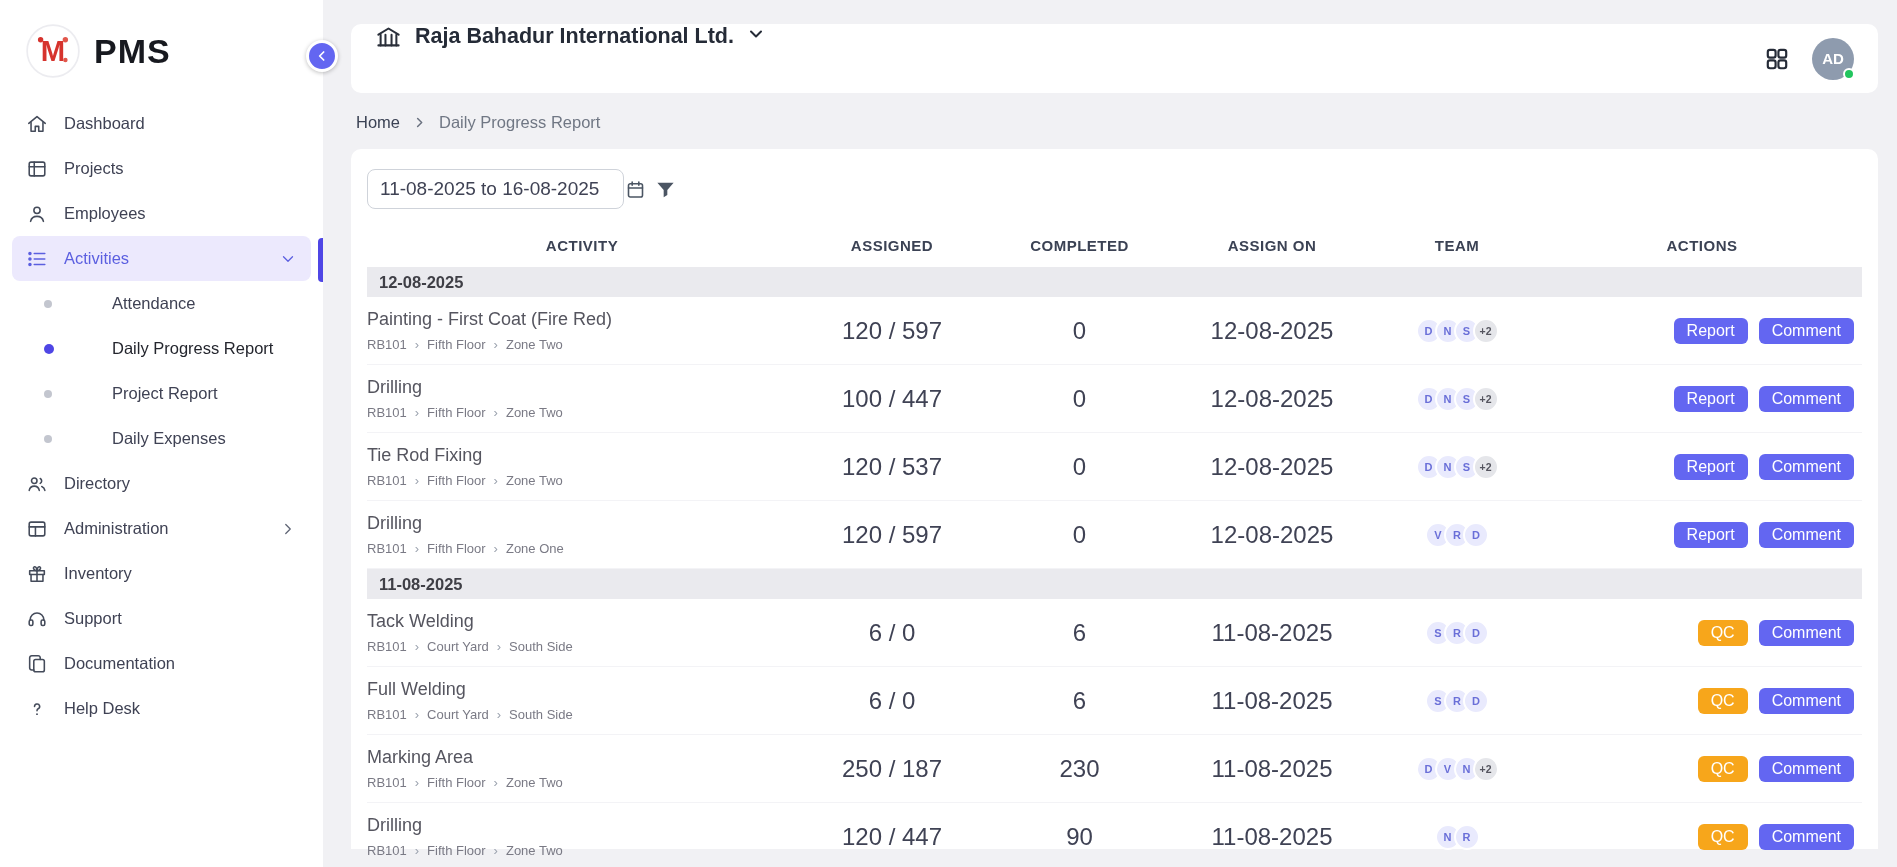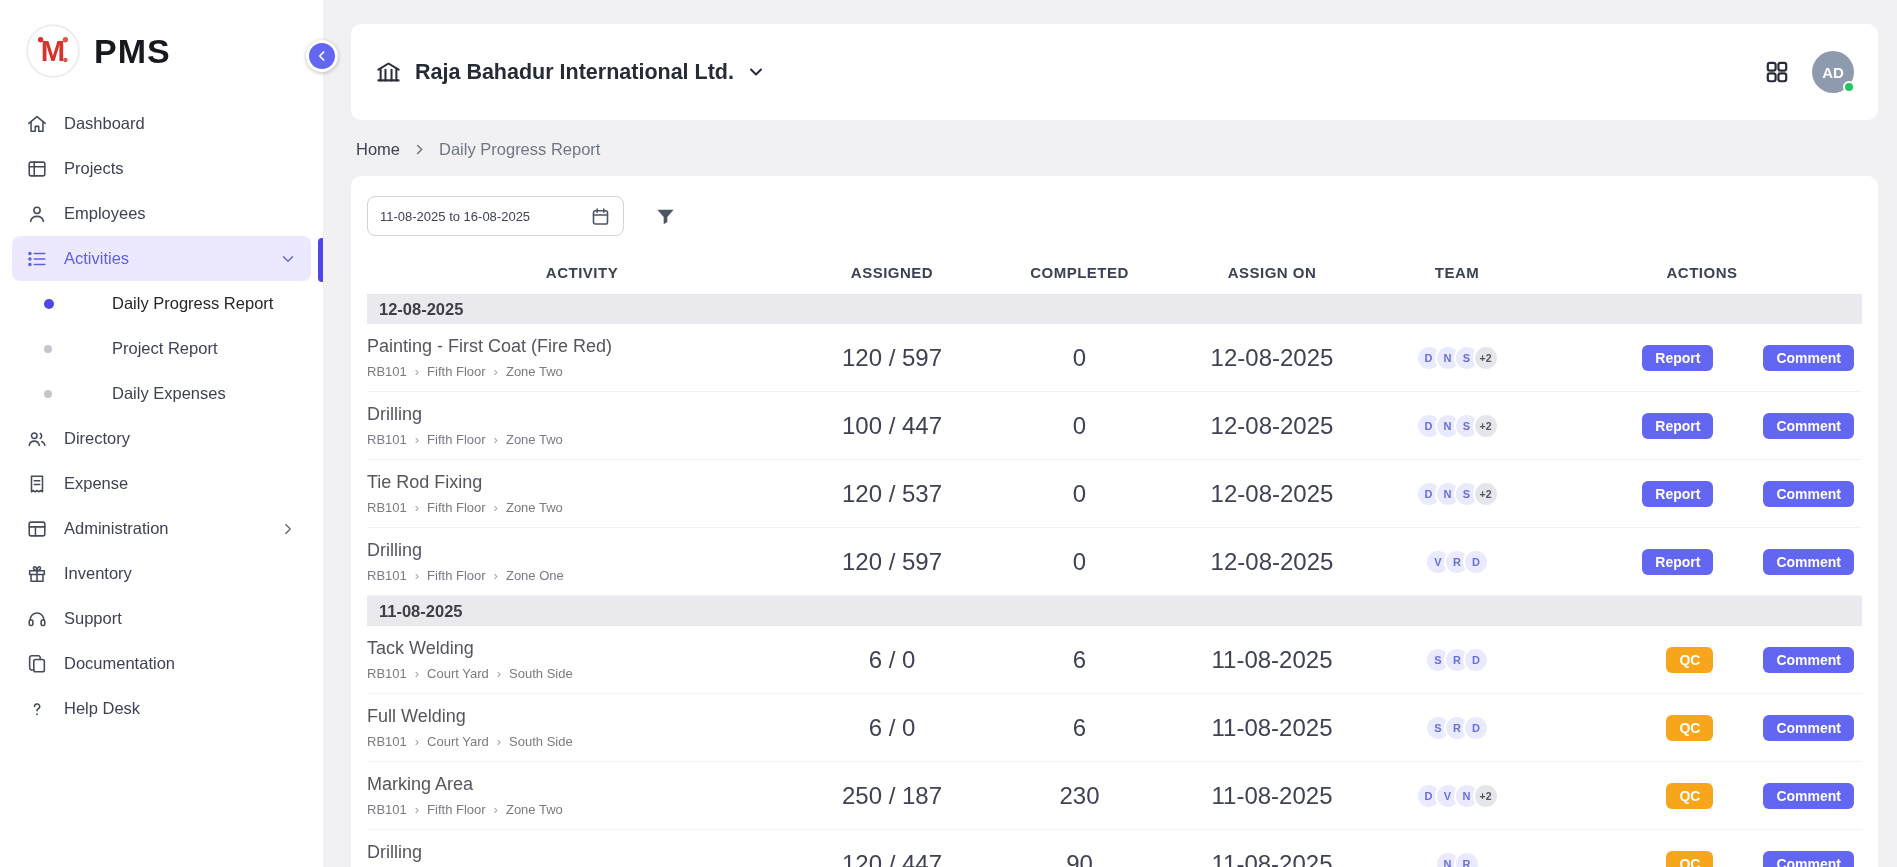--- a/index.html
+++ b/index.html
@@ -42,22 +42,22 @@
     width:32px; height:32px; border-radius:50%;
     background:#6366f1; border:3px solid #fff; color:#fff;
     display:flex; align-items:center; justify-content:center; cursor:pointer;
     box-shadow:0 1px 4px rgba(0,0,0,.25);
   }
   .collapse-btn svg { width:16px; height:16px; }
 
   
   .main { flex:1; height:100%; padding:24px 19px 0 28px; overflow:hidden; }
   .header-card {
-    height:96px; background:#fff; border-radius:10px;
-    display:flex; align-items:center; padding:0 24px;
+    height:69px; background:#fff; border-radius:10px;
+    display:flex; padding:0 24px;
   }
   .building { width:27px; height:27px; color:#2a2f3a; display:inline-flex; margin-right:13px; }
   .building svg { width:27px; height:27px; }
   .company { font-size:21.5px; font-weight:700; color:#252b37; }
   .chev-down { width:20px; height:20px; color:#252b37; display:inline-flex; margin-left:12px; cursor:pointer; }
   .chev-down svg { width:20px; height:20px; }
   .header-right { margin-left:auto; display:flex; align-items:center; gap:22px; }
   .apps { width:26px; height:26px; color:#252b37; display:inline-flex; cursor:pointer; }
   .apps svg { width:26px; height:26px; }
   .avatar { width:42px; height:42px; border-radius:50%; background:#8e9bae; color:#fff;
@@ -69,21 +69,21 @@
   .breadcrumb { display:flex; align-items:center; gap:12px; margin:15px 0 0 5px; height:28px; font-size:16.5px; }
   .bc-home { color:#3b4254; cursor:pointer; }
   .bc-sep { width:15px; height:15px; color:#6b7280; display:inline-flex; }
   .bc-sep svg { width:15px; height:15px; }
   .bc-current { color:#707784; }
 
   .content-card { background:#fff; border-radius:10px 10px 0 0; margin-top:13px; padding:12px 16px 0 16px; height:700px; }
   .toolbar { display:flex; align-items:center; margin-bottom:14px; padding-top:8px; }
   .date-box { width:257px; height:40px; border:1px solid #cfd3da; border-radius:8px;
     display:flex; align-items:center; padding:0 12px; background:#fff; cursor:pointer; }
-  .date-box input { border:none; outline:none; flex:1; font-family:inherit; font-size:13px; color:#3f4254; background:transparent; }
+  .date-box input { border:none; outline:none; flex:1; font-family:inherit; font-size:19px; color:#3f4254; background:transparent; }
   .cal-icon { width:21px; height:21px; color:#4b5563; display:inline-flex; }
   .cal-icon svg { width:21px; height:21px; }
   .filter { width:23px; height:23px; margin-left:30px; display:inline-flex; color:#4b5563; cursor:pointer; }
   .filter svg { width:23px; height:23px; }
 
   .grid-cols { display:grid; grid-template-columns:430px 190px 185px 200px 170px 1fr; }
   .thead { height:44px; align-items:center; }
   .thead span { text-align:center; font-size:15px; font-weight:700; color:#3b4254; letter-spacing:.5px; }
   .group-row { background:#eaeaee; height:30px; display:flex; align-items:center; padding:0 12px;
     font-size:16.5px; font-weight:700; color:#3f3f46; }
@@ -94,21 +94,21 @@
   .a-path .sep { color:#9ca3af; font-size:13px; }
   .cell.num { text-align:center; font-size:24px; color:#3f4254; }
   .cell.team { display:flex; justify-content:center; align-items:center; }
   .chip { width:26px; height:26px; border-radius:50%; background:#e9eafd; color:#6a6fd8;
     font-size:11px; font-weight:700; display:flex; align-items:center; justify-content:center;
     border:2px solid #fff; margin-left:-7px; cursor:pointer; }
   .cell.team .chip:first-child { margin-left:0; }
   .chip.more { background:#e5e6ea; color:#55555f; font-size:10.5px; }
   .cell.actions { display:flex; justify-content:flex-end; gap:11px; padding-right:8px; }
   .btn { height:26px; border:none; border-radius:6px; color:#fff; font-family:inherit;
-    font-size:14px; font-weight:700; padding:0 13px; display:flex; align-items:center; cursor:pointer;margin-left:39px; }
+    font-size:16px; font-weight:400; padding:0 13px; display:flex; align-items:center; cursor:pointer; }
   .btn.primary { background:#6366f1; }
   .btn.warning { background:#f7a61b; }
 </style>
 </head>
 <body>
 
 <aside class="sidebar">
   <div class="logo-row">
     <span class="logo-circle">
       <svg viewBox="0 0 48 48">
@@ -159,20 +159,24 @@
           </svg>
         </span>
         <span class="nav-label">Activities</span>
         <span class="nav-chevron">
           <svg viewBox="0 0 24 24" fill="none" stroke="currentColor" stroke-width="1.7" stroke-linecap="round" stroke-linejoin="round">
             <path d="M6 9l6 6 6-6"></path>
           </svg>
         </span>
       </div>
       <div class="submenu">
+        <div class="sub-item">
+          <span class="dot"></span>
+          <span class="sub-label">Attendance</span>
+        </div>
         <div class="sub-item active">
           <span class="dot"></span>
           <span class="sub-label">Daily Progress Report</span>
         </div>
         <div class="sub-item">
           <span class="dot"></span>
           <span class="sub-label">Project Report</span>
         </div>
         <div class="sub-item">
           <span class="dot"></span>
@@ -181,29 +185,20 @@
       </div>
       <div class="nav-item">
         <span class="nav-icon">
           <svg viewBox="0 0 24 24" fill="none" stroke="currentColor" stroke-width="1.7" stroke-linecap="round" stroke-linejoin="round">
             <circle cx="9" cy="8.5" r="3"></circle>
             <path d="M3.5 19c.6-3 2.8-4.7 5.5-4.7s4.9 1.7 5.5 4.7"></path>
             <path d="M15.5 6a3 3 0 0 1 0 5.3M17.2 14.7c1.9.7 3 2.1 3.4 4.3"></path>
           </svg>
         </span>
         <span class="nav-label">Directory</span>
-      </div>
-      <div class="nav-item">
-        <span class="nav-icon">
-          <svg viewBox="0 0 24 24" fill="none" stroke="currentColor" stroke-width="1.7" stroke-linecap="round" stroke-linejoin="round">
-            <path d="M6 3.5h12v17l-2-1.4-2 1.4-2-1.4-2 1.4-2-1.4-2 1.4z"></path>
-            <path d="M9 8.5h6M9 12.5h6"></path>
-          </svg>
-        </span>
-        <span class="nav-label">Expense</span>
       </div>
       <div class="nav-item">
         <span class="nav-icon">
           <svg viewBox="0 0 24 24" fill="none" stroke="currentColor" stroke-width="1.7" stroke-linecap="round" stroke-linejoin="round">
             <rect x="3.5" y="4.5" width="17" height="15" rx="2"></rect>
             <path d="M3.5 9.7h17M10.3 9.7v9.8"></path>
           </svg>
         </span>
         <span class="nav-label">Administration</span>
         <span class="nav-chevron">

